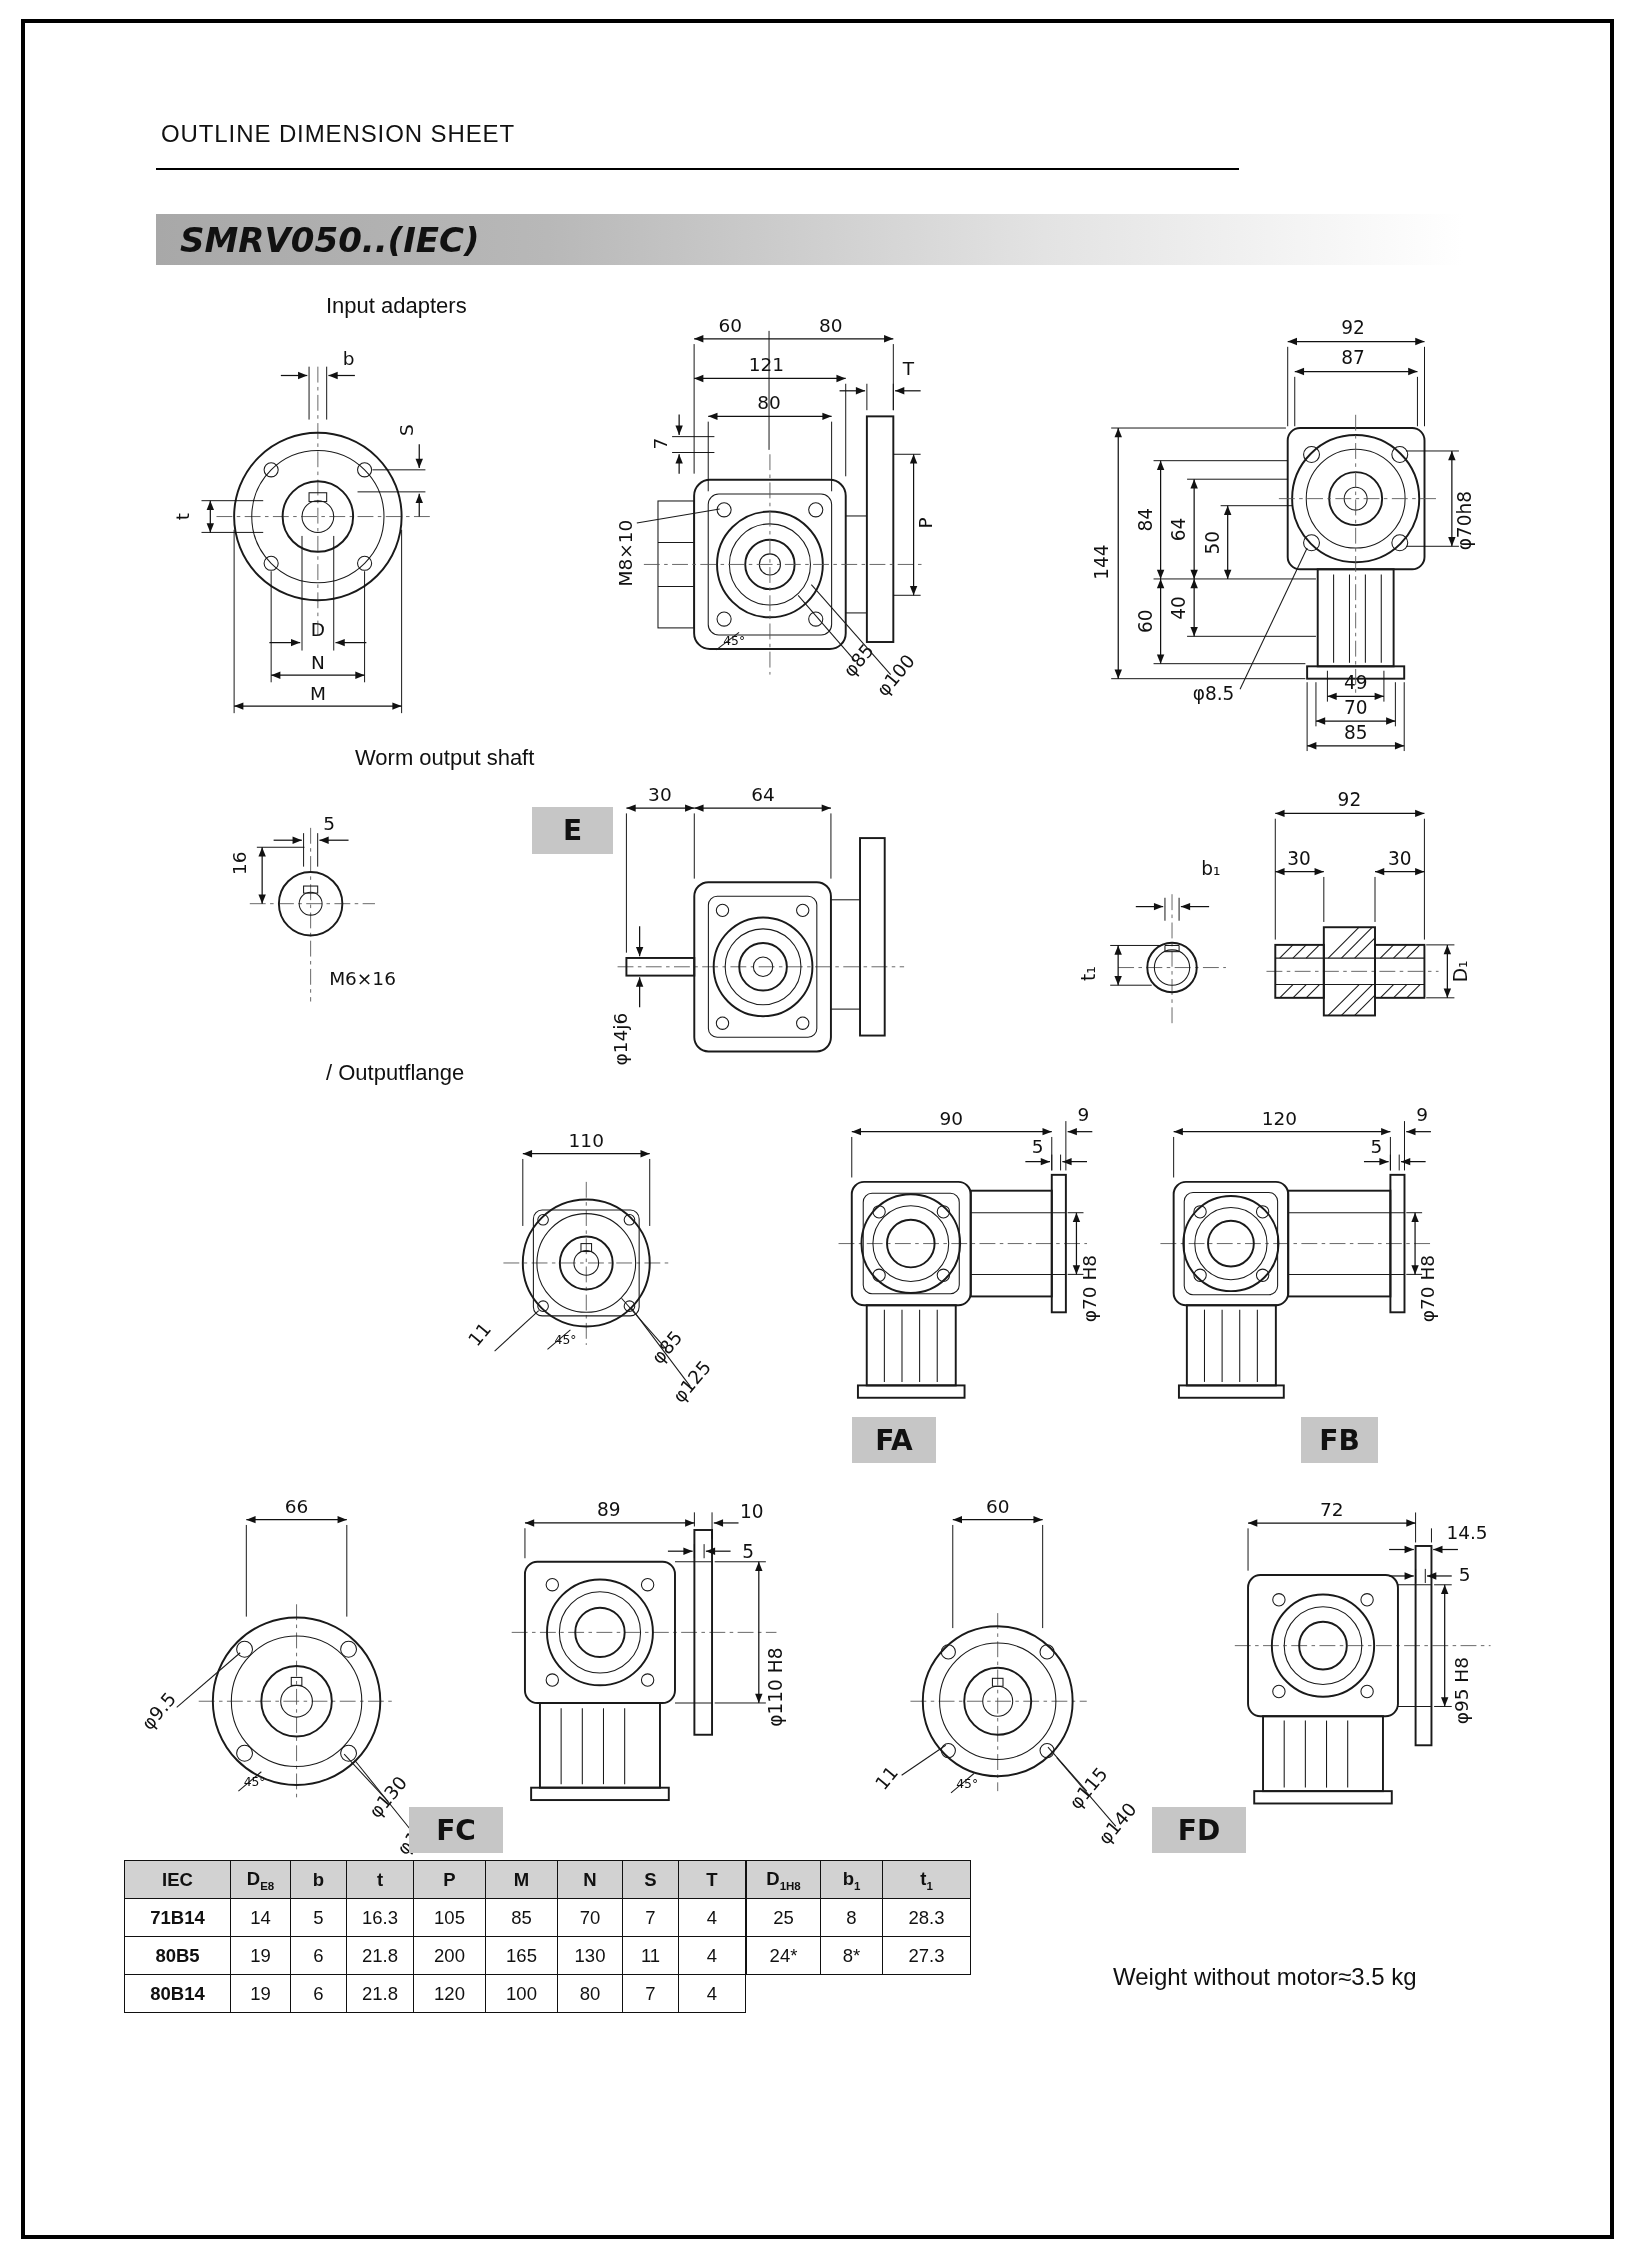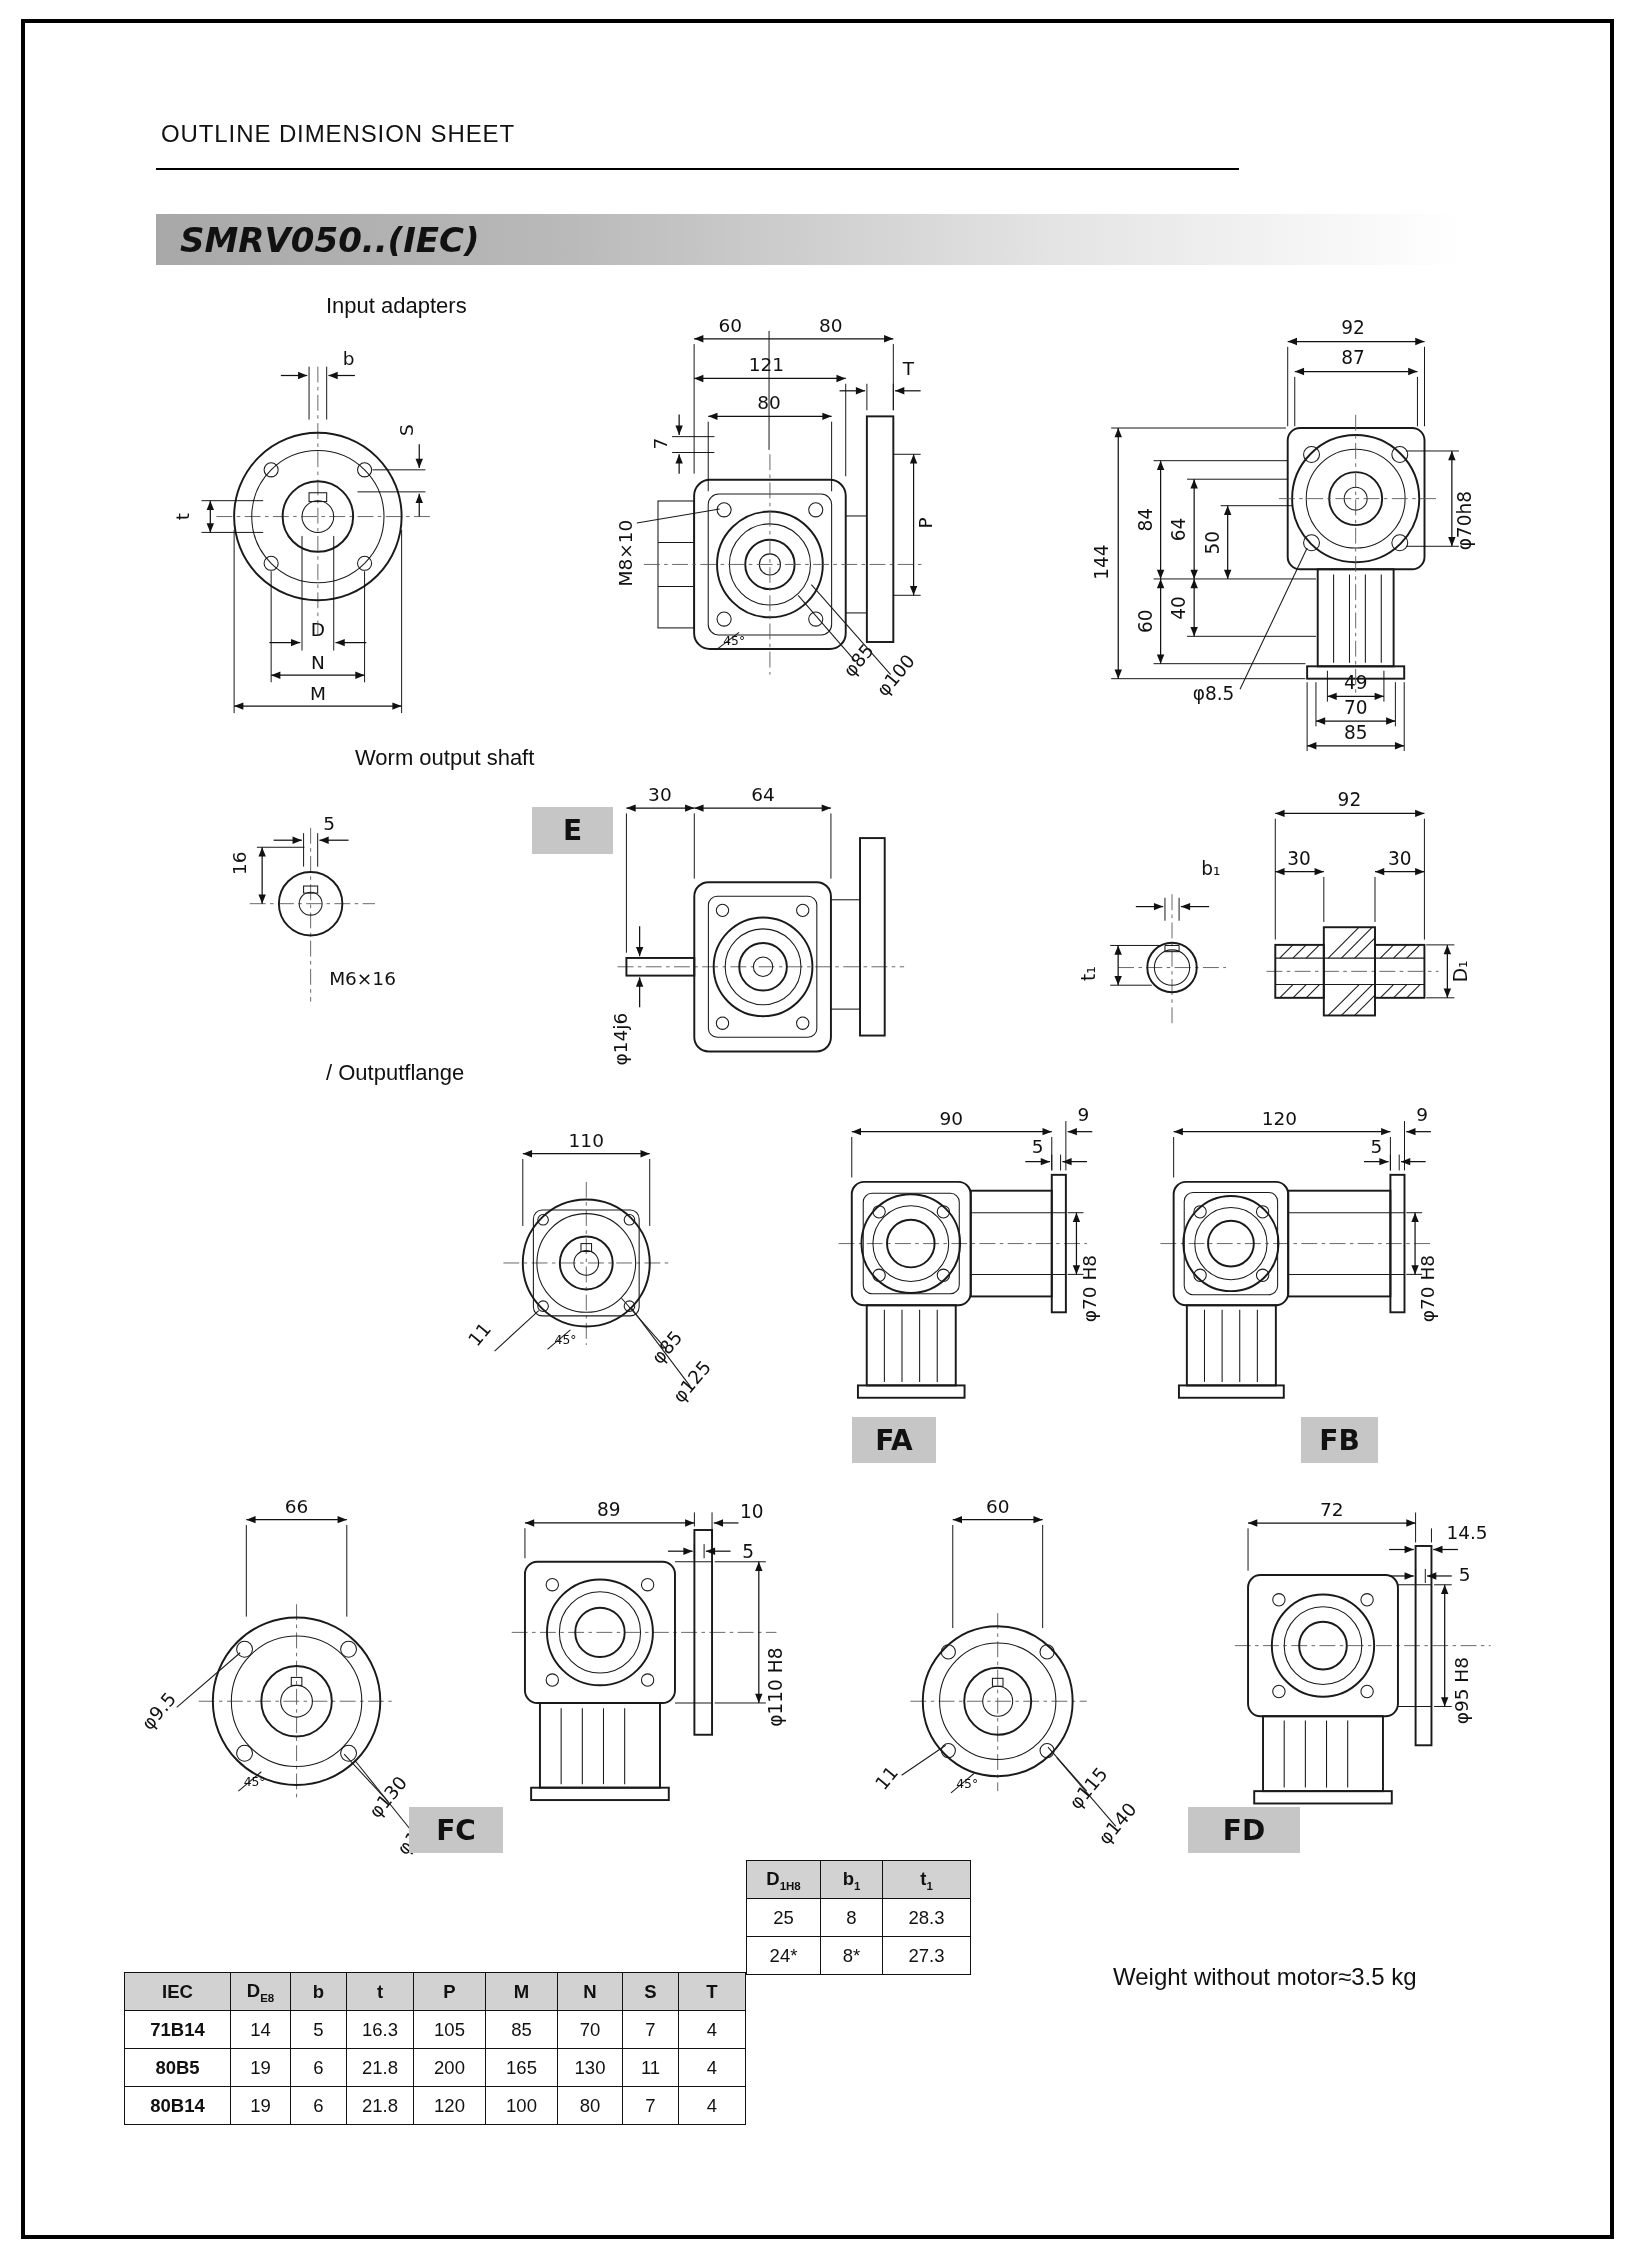--- a/index.html
+++ b/index.html
@@ -648,23 +648,23 @@
     <line class="dim" x1="185" y1="86" x2="213" y2="86" marker-end="url(#ar)"></line>
     <line class="dim" x1="256" y1="86" x2="228" y2="86" marker-end="url(#ar)"></line>
     <text class="dt" x="264" y="92">5</text>
 
     <line class="ext" x1="236" y1="96" x2="256" y2="96"></line>
     <line class="ext" x1="236" y1="234" x2="256" y2="234"></line>
     <line class="dim" x1="248" y1="96" x2="248" y2="234" marker-start="url(#ar)" marker-end="url(#ar)"></line>
     <text class="dt" x="274" y="216" text-anchor="middle" transform="rotate(-90 274 216)">φ95 H8</text>
   </g>
 </svg>
-<div class="badge" style="left:1188px;top:1807px;width:112px;height:46px">FD</div>
-
-<table class="spec-table" style="left:124px;top:1972px">
+<div class="badge" style="left:1152px;top:1807px;width:94px;height:46px">FD</div>
+
+<table class="spec-table" style="left:124px;top:1860px">
   <tbody>
       <tr>
     <th style="width:106px">IEC</th>
     <th style="width:60px"><span>D</span><sub>E8</sub></th>
     <th style="width:56px">b</th>
     <th style="width:67px">t</th>
     <th style="width:72px">P</th>
     <th style="width:72px">M</th>
     <th style="width:65px">N</th>
     <th style="width:56px">S</th>

